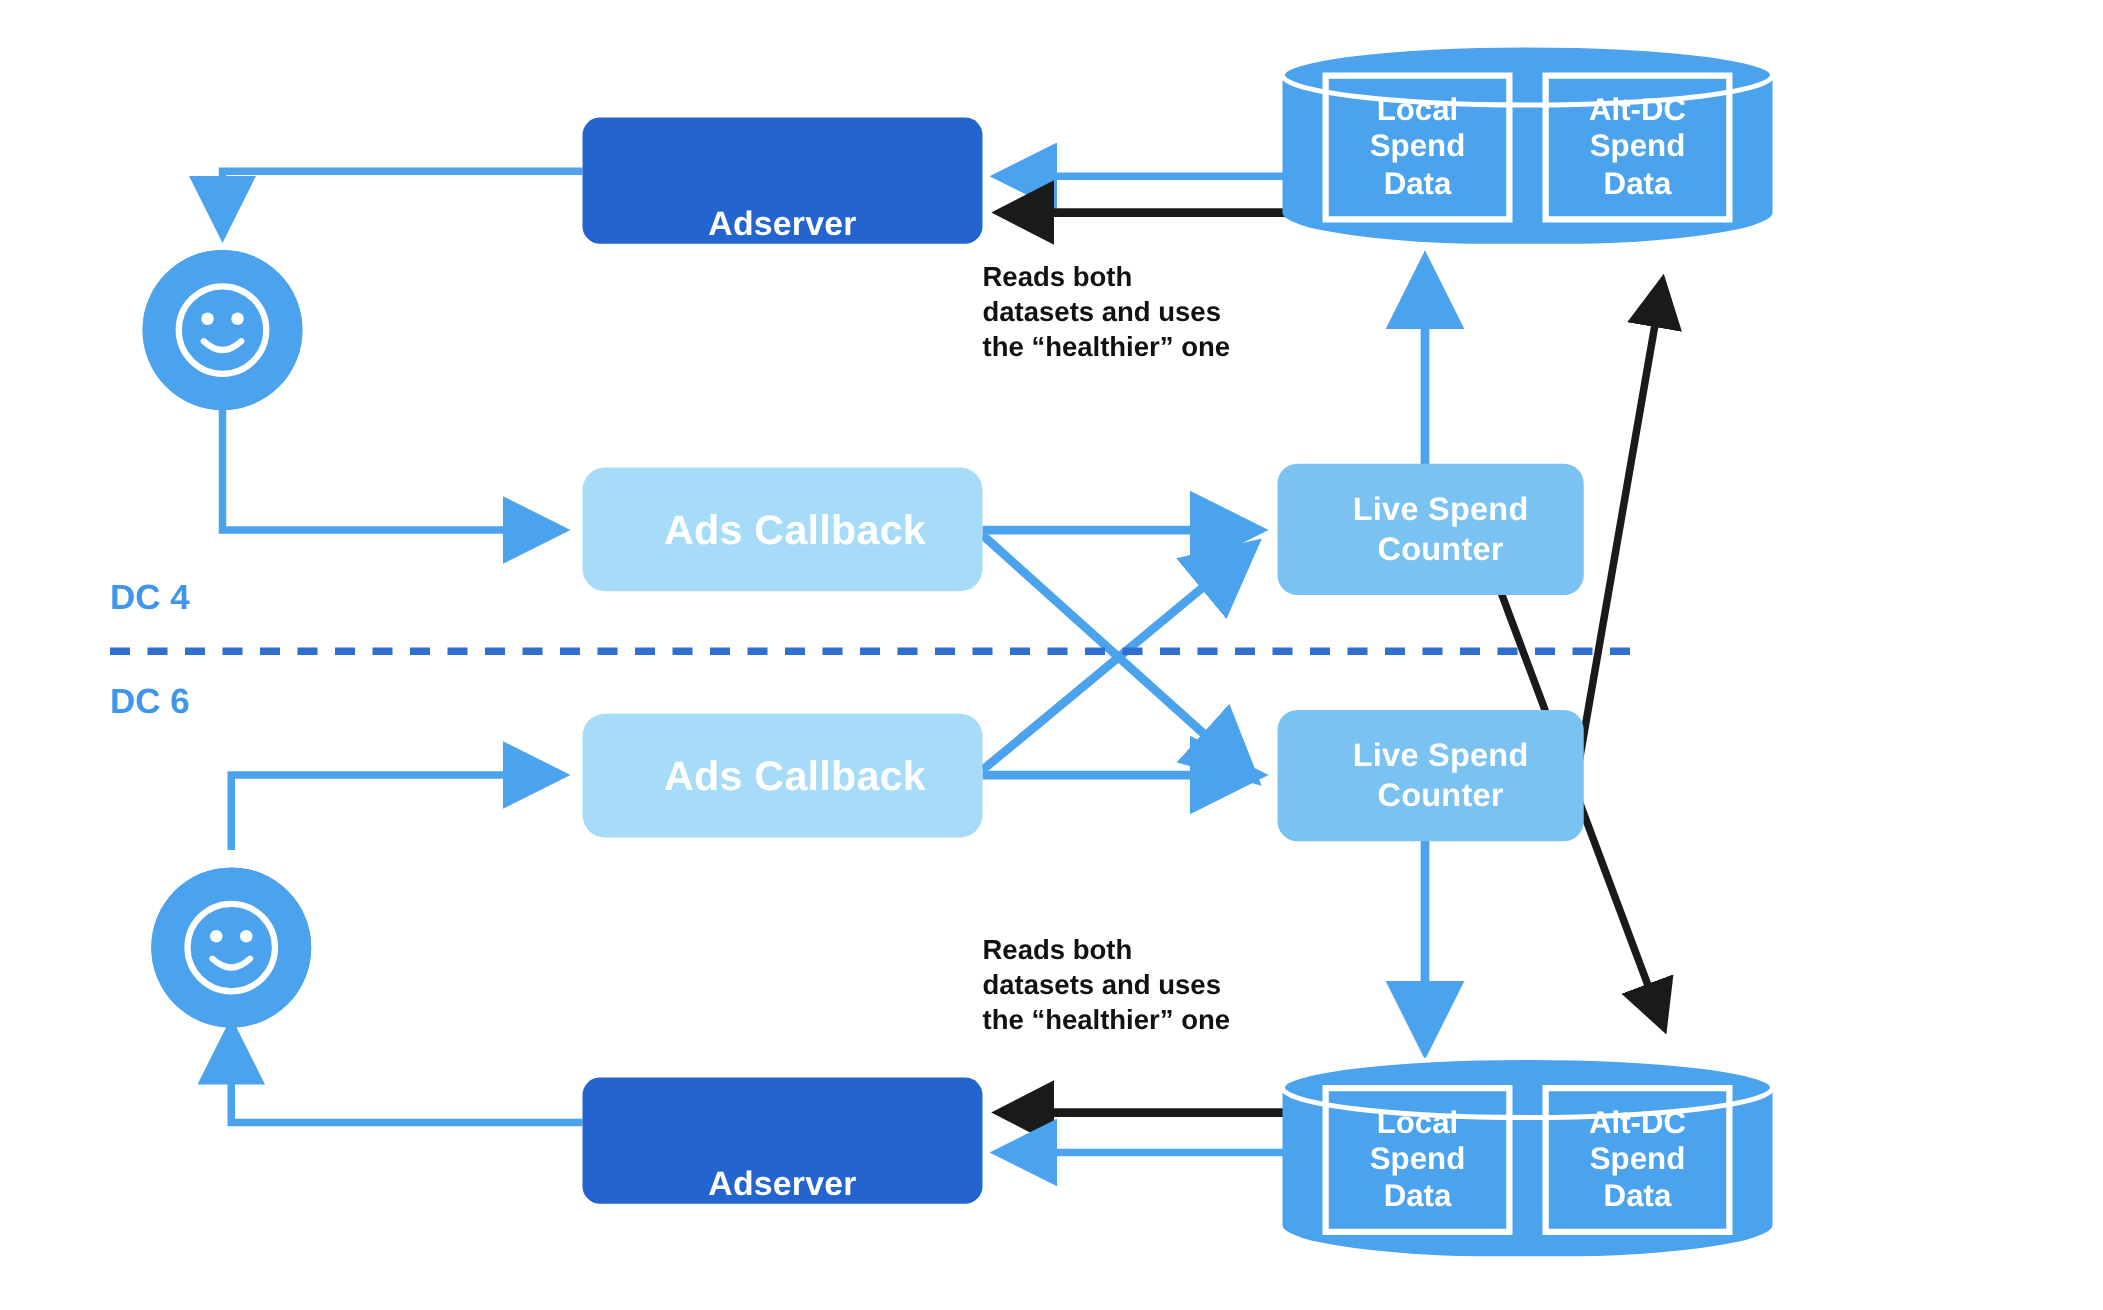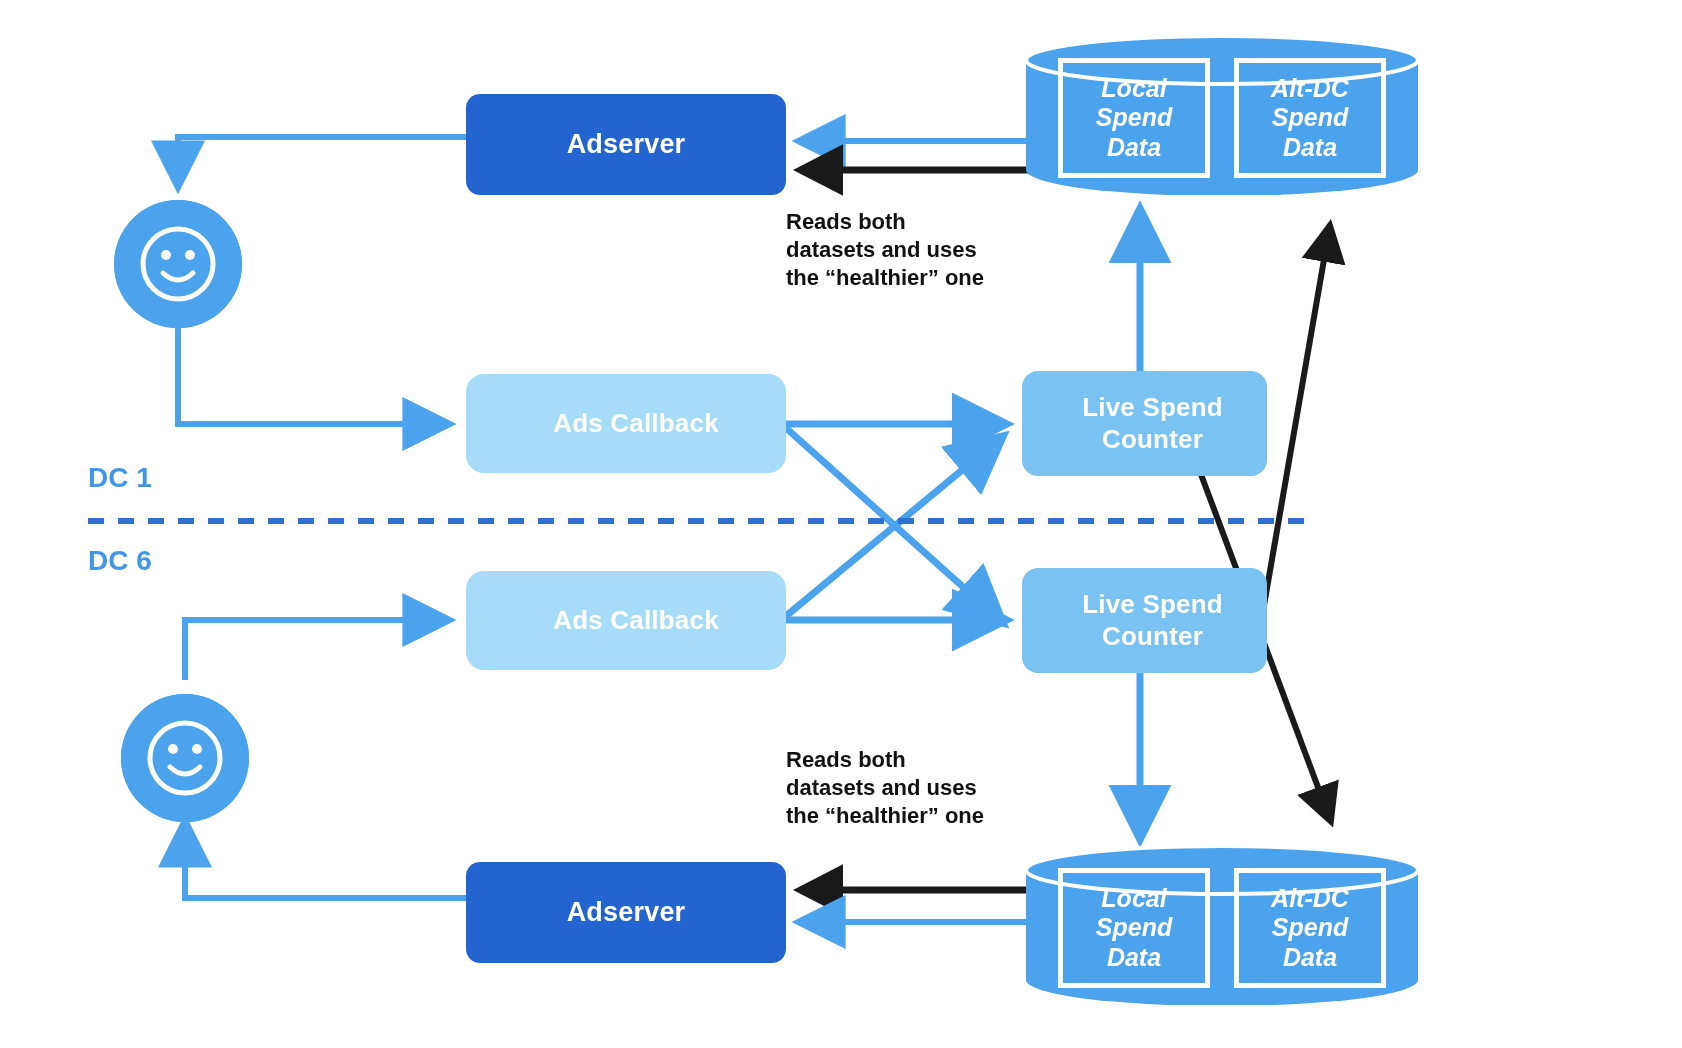--- a/index.html
+++ b/index.html
@@ -37,25 +37,26 @@
     color: #ffffff;
     font-weight: bold;
     box-sizing: border-box;
     line-height: 1.2;
   }
   .adserver {
     background: #2364cf;
     border-radius: 14px;
     font-size: 27px;
     letter-spacing: .2px;
+    align-items: flex-end;
   }
   .callback {
     background: #a6dcf8;
     border-radius: 18px;
-    font-size: 26px;
+    font-size: 33px;
     letter-spacing: .2px;
     padding-left: 20px;
   }
   .lsc {
     background: #79c2f2;
     border-radius: 16px;
     font-size: 26px;
     letter-spacing: .2px;
     padding-left: 16px;
   }
@@ -82,21 +83,20 @@
   .db .inner-wrap {
     position: absolute;
     left: 0;
     top: 0;
     width: 100%;
     height: 100%;
     display: flex;
     align-items: center;
     justify-content: center;
     gap: 24px;
-    font-style: italic;
   }
   .db-box {
     border: 5px solid #ffffff;
     color: #ffffff;
     font-weight: bold;
     font-size: 25px;
     line-height: 1.18;
     text-align: center;
     display: flex;
     align-items: center;
@@ -258,17 +258,17 @@
 Spend
 Data</span>
       </div>
     </div>
   </div>
 
   <div class="annot" style="left:786px; top:746px; width:280px;">Reads both
 datasets and uses
 the “healthier” one</div>
 
-  <div class="dc-label" style="left:88px; top:462px;">DC 1</div>
+  <div class="dc-label" style="left:88px; top:462px;">DC 4</div>
   <div class="dc-label" style="left:88px; top:545px;">DC 6</div>
 
 
 </div>
 
 </body></html>

